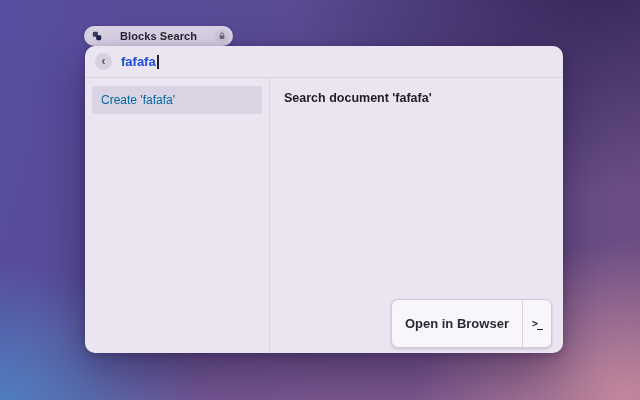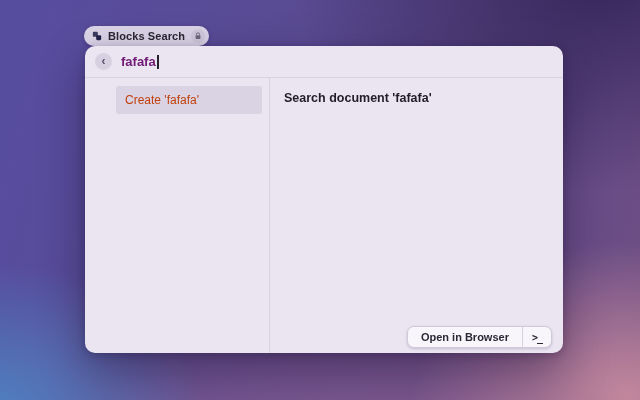--- a/index.html
+++ b/index.html
@@ -9,21 +9,21 @@
     background:
       radial-gradient(48% 55% at 98% 99%, #c2879c 0%, rgba(194,135,156,0) 70%),
       radial-gradient(55% 62% at -2% 104%, #4d83c4 0%, rgba(77,131,196,0) 62%),
       radial-gradient(72% 82% at 93% -6%, #35265a 0%, rgba(53,38,90,0) 66%),
       radial-gradient(120% 120% at 55% 125%, #8a5e8f 0%, rgba(138,94,143,0) 58%),
       linear-gradient(105deg, #574da0 0%, #5a4a8e 55%, #6f4e83 100%);
   }
   
   .badge{
     position:absolute;left:84px;top:26px;height:20px;
-    display:flex;align-items:center;gap:6px;
+    display:flex;align-items:center;gap:18px;
     background:rgba(230,224,238,0.92);
     border-radius:10px;padding:0 4px 0 8px;
     box-shadow:0 1px 4px rgba(25,12,50,.25);
   }
   .badge .app-glyph{width:10px;height:10px;display:block;}
   .badge .label{font-size:11px;font-weight:700;color:#2a2733;letter-spacing:.1px;}
   .badge .lock-circle{
     width:14px;height:14px;border-radius:50%;background:#d0c9dc;
     display:flex;align-items:center;justify-content:center;
   }
@@ -39,42 +39,42 @@
     height:31px;flex:0 0 31px;display:flex;align-items:center;
     padding:0 10px;gap:9px;border-bottom:1px solid #d8d2e2;
   }
   .back-btn{
     width:17px;height:17px;border-radius:50%;background:#d6d0e0;
     display:flex;align-items:center;justify-content:center;
     font-size:12px;line-height:1;color:#55506b;font-weight:700;cursor:default;
     padding-bottom:1px;box-sizing:border-box;
   }
   .search-text{display:flex;align-items:center;}
-  .search-value{font-size:13px;font-weight:600;color:#701a75;}
+  .search-value{font-size:13px;font-weight:600;color:#1d4ed8;}
   .caret{width:2px;height:14px;background:#25222e;margin-left:1px;}
   .content{flex:1;display:flex;min-height:0;position:relative;}
   .left-panel{
     width:170px;flex:0 0 170px;border-right:1px solid #d8d2e2;
     padding:8px 7px;box-sizing:content-box;
   }
   .section-header{font-size:10.5px;color:#8b8798;padding:2px 4px 7px;}
   .list-item{
     background:#d9d3e4;border-radius:3px;padding:7px 9px;
-    font-size:12px;font-weight:500;color:#c2410c;margin-left:24px;
+    font-size:12px;font-weight:500;color:#0369a1;
   }
   .right-panel{flex:1;padding:13px 14px;}
   .detail-title{font-size:12.5px;font-weight:600;color:#211e29;}
   
   .footer-actions{
     position:absolute;right:11px;bottom:5px;display:flex;align-items:stretch;
     background:#f8f6fa;border:1px solid #cfc9da;border-radius:7px;
     overflow:hidden;box-shadow:0 1px 3px rgba(30,15,55,.18);
   }
   .action-primary{
-    padding:4px 13px;font-size:11px;font-weight:700;color:#2c2936;
+    padding:16px 13px;font-size:13px;font-weight:700;color:#2c2936;
     display:flex;align-items:center;cursor:default;
   }
   .action-divider{width:1px;background:#d8d2e0;}
   .action-terminal{
     padding:4px 9px;display:flex;align-items:center;cursor:default;
     font-family:"DejaVu Sans Mono","Liberation Mono",monospace;
     font-size:10px;font-weight:700;color:#2c2936;letter-spacing:-1px;
   }
 </style>
 </head>

